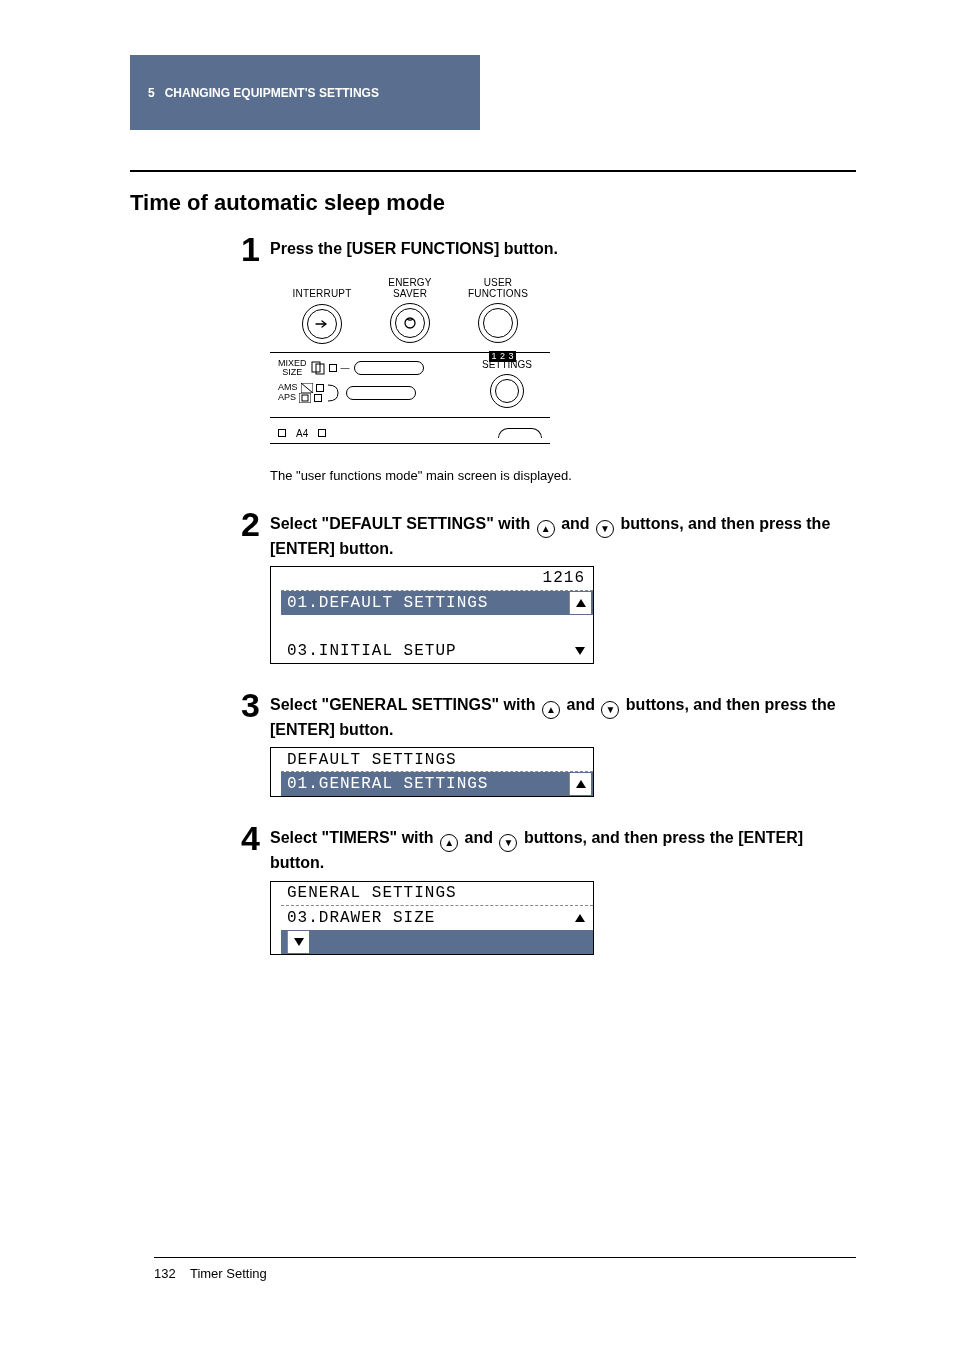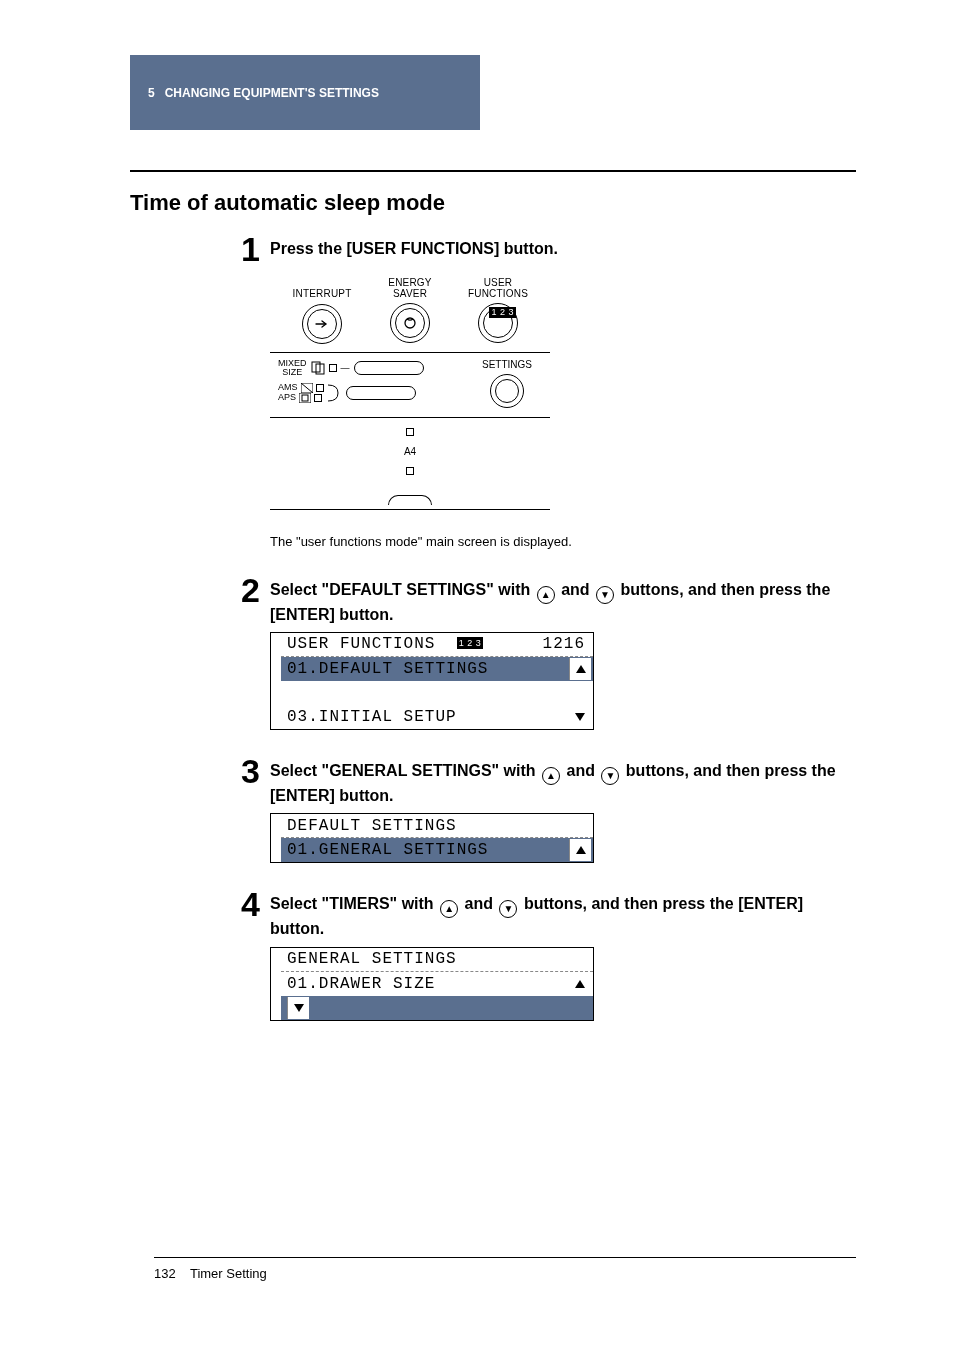--- a/index.html
+++ b/index.html
@@ -118,21 +118,21 @@
   }
   .label-row {
     display: flex; align-items: center; font-size: 9px; gap: 4px; margin-bottom: 6px;
   }
   .small-square { width:8px;height:8px;border:1px solid #000; }
   .pill {
     width: 70px; height: 14px; border: 1.2px solid #000; border-radius: 8px;
   }
   .settings-col { text-align:center; font-size:10px; }
   .panel-bottom {
-    display:flex; align-items:center; padding: 4px 8px 0 8px; gap: 10px; font-size:10px;flex-direction:column;
+    display:flex; align-items:center; padding: 4px 8px 0 8px; gap: 10px; font-size:10px;
   }
   .tray-shape {
     width: 44px; height: 10px;
     border:1.2px solid #000;
     border-top-left-radius: 10px;
     border-top-right-radius: 10px;
     border-bottom: none;
   }
 
   
@@ -150,33 +150,33 @@
     justify-content: space-between;
     height: 24px;
     padding: 0 2px 0 6px;
     position: relative;
   }
   .lcd-row.header {
     border-bottom: 1px dashed #888;
   }
   .lcd-row.selected {
     background: #5a6f8f;
-    color: #000000;
+    color: #ffffff;
   }
   .lcd-row.selected .tri-box {
      background:#fff;
   }
   .tri-box {
      width:22px; height:22px; display:flex;align-items:center;justify-content:center;
      border-left:1px solid #888;
   }
   .lcd-label { flex:1; white-space: pre; }
   .badge123 {
     display:inline-block; background:#000; color:#fff; font-size:9px;
-    padding: 1px 2px; font-family: Arial; letter-spacing: .5px; vertical-align: 2px;
+    padding: 1px 2px; font-family: Arial; letter-spacing: .5px; vertical-align: 2px; margin-top: 44px;
   }
 
   .circ-arrow {
     display:inline-flex;width:18px;height:18px;border:1.3px solid #000;border-radius:50%;
     align-items:center;justify-content:center;font-size:10px;line-height:1;
     vertical-align: -3px; margin: 0 2px;
   }
 
   .footer {
     position: absolute;
@@ -378,21 +378,21 @@
       <span class="circ-arrow">▼</span>
       <span> buttons, and then press the [ENTER] button.</span>
     </div>
   </div>
   <div class="figure-indent">
     <div class="lcd">
       <div class="lcd-row header">
         <span class="lcd-label">GENERAL SETTINGS</span>
       </div>
       <div class="lcd-row">
-        <span class="lcd-label">01.DRAWER SIZE</span>
+        <span class="lcd-label">03.DRAWER SIZE</span>
         <span class="tri-box" style="border:none">
             <svg width="12" height="10">
               <polygon points="6,1 11,9 1,9" fill="#000"></polygon>
             </svg>
           </span>
       </div>
       <div class="lcd-row selected">
         <span class="tri-box">
             <svg width="12" height="10">
               <polygon points="1,1 11,1 6,9" fill="#000"></polygon>

